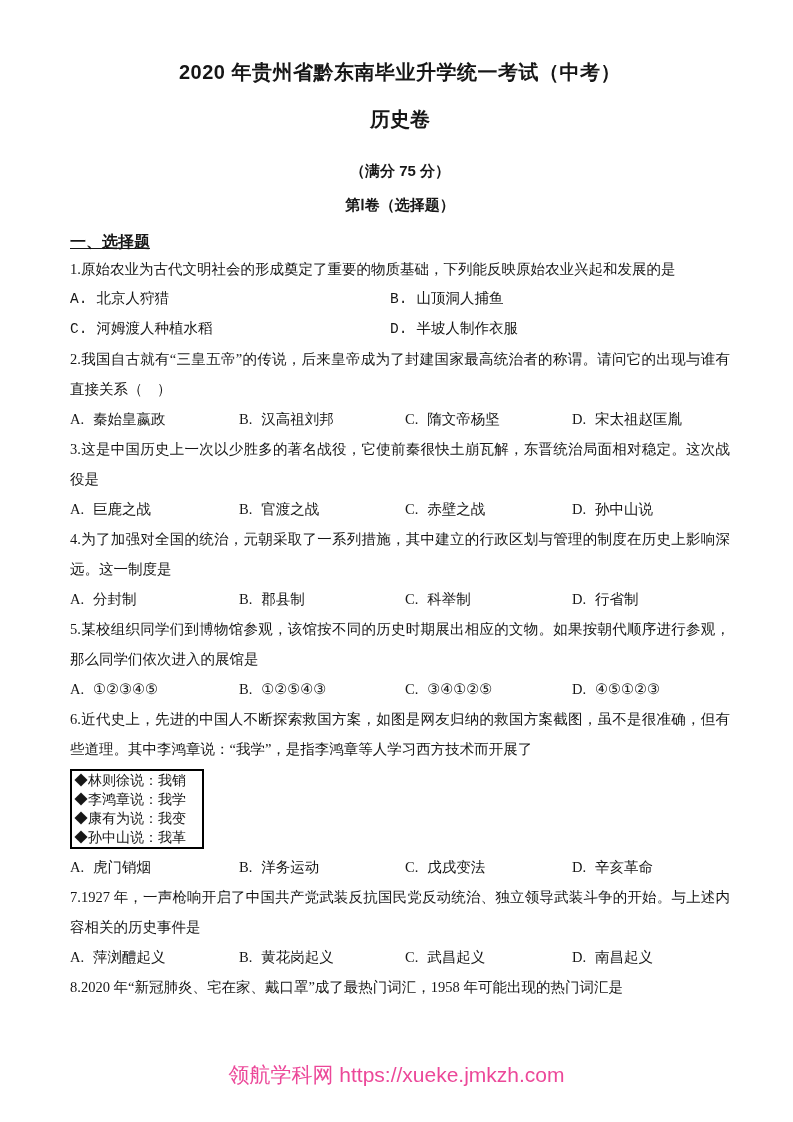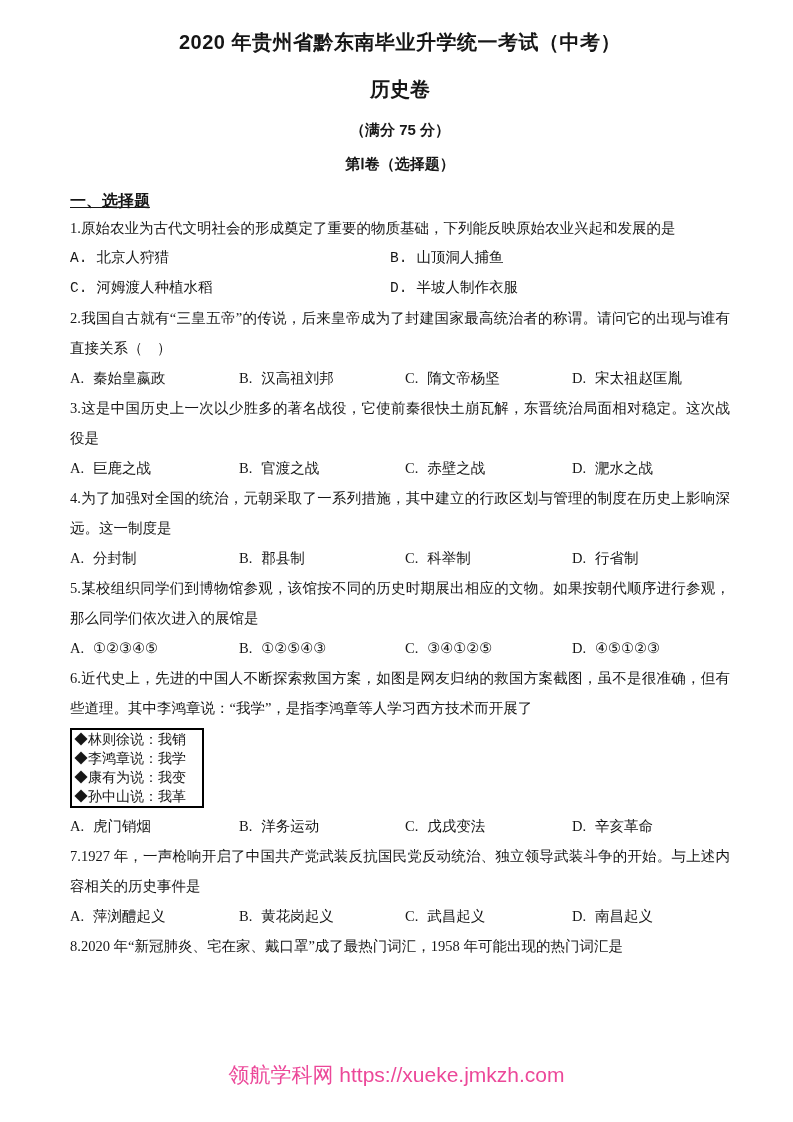--- a/index.html
+++ b/index.html
@@ -4,36 +4,36 @@
 <style>
   * { box-sizing: border-box; margin: 0; padding: 0; }
   html, body { width: 793px; background: #ffffff; }
   body {
     height: 1122px;
     position: relative;
     overflow: hidden;
     color: #161616;
     font-family: "Liberation Serif", serif;
   }
-  .content { padding: 28px 63px 0 70px; width: 793px; }
+  .content { padding: 58px 63px 0 70px; width: 793px; }
   .c { text-align: center; }
   .exam-title {
     font-family: "Liberation Sans", sans-serif;
     font-weight: bold; font-size: 20px; line-height: 28px;
     letter-spacing: 0.5px;
   }
   .exam-subject {
     font-family: Liberation Sans, sans-serif;
     font-weight: bold; font-size: 20px; line-height: 28px;
     margin-top: 19px;
   }
   .score-note {
     font-family: "Liberation Sans", sans-serif;
     font-weight: bold; font-size: 15px; line-height: 22px;
-    margin-top: 16px;
+    margin-top: 27px;
   }
   .part-title {
     font-family: "Liberation Sans", sans-serif;
     font-weight: bold; font-size: 15px; line-height: 22px;
     margin-top: 12px;
   }
   .section-heading {
     font-family: "Liberation Sans", sans-serif;
     font-weight: bold; font-size: 16px; line-height: 24px;
     margin-top: 14px;
@@ -112,21 +112,21 @@
         </div>
   </div>
 
   <div class="question q2">
     <p class="stem">3.这是中国历史上一次以少胜多的著名战役，它使前秦很快土崩瓦解，东晋统治局面相对稳定。这次战役是</p>
 
     <div class="options cols-4">
           <span class="opt"><span class="opt-label">A.</span><span class="opt-text">巨鹿之战</span></span>
           <span class="opt"><span class="opt-label">B.</span><span class="opt-text">官渡之战</span></span>
           <span class="opt"><span class="opt-label">C.</span><span class="opt-text">赤壁之战</span></span>
-          <span class="opt"><span class="opt-label">D.</span><span class="opt-text">淝水之战</span></span>
+          <span class="opt"><span class="opt-label">D.</span><span class="opt-text">孙中山说</span></span>
         </div>
   </div>
 
   <div class="question q3">
     <p class="stem">4.为了加强对全国的统治，元朝采取了一系列措施，其中建立的行政区划与管理的制度在历史上影响深远。这一制度是</p>
 
     <div class="options cols-4">
           <span class="opt"><span class="opt-label">A.</span><span class="opt-text">分封制</span></span>
           <span class="opt"><span class="opt-label">B.</span><span class="opt-text">郡县制</span></span>
           <span class="opt"><span class="opt-label">C.</span><span class="opt-text">科举制</span></span>

